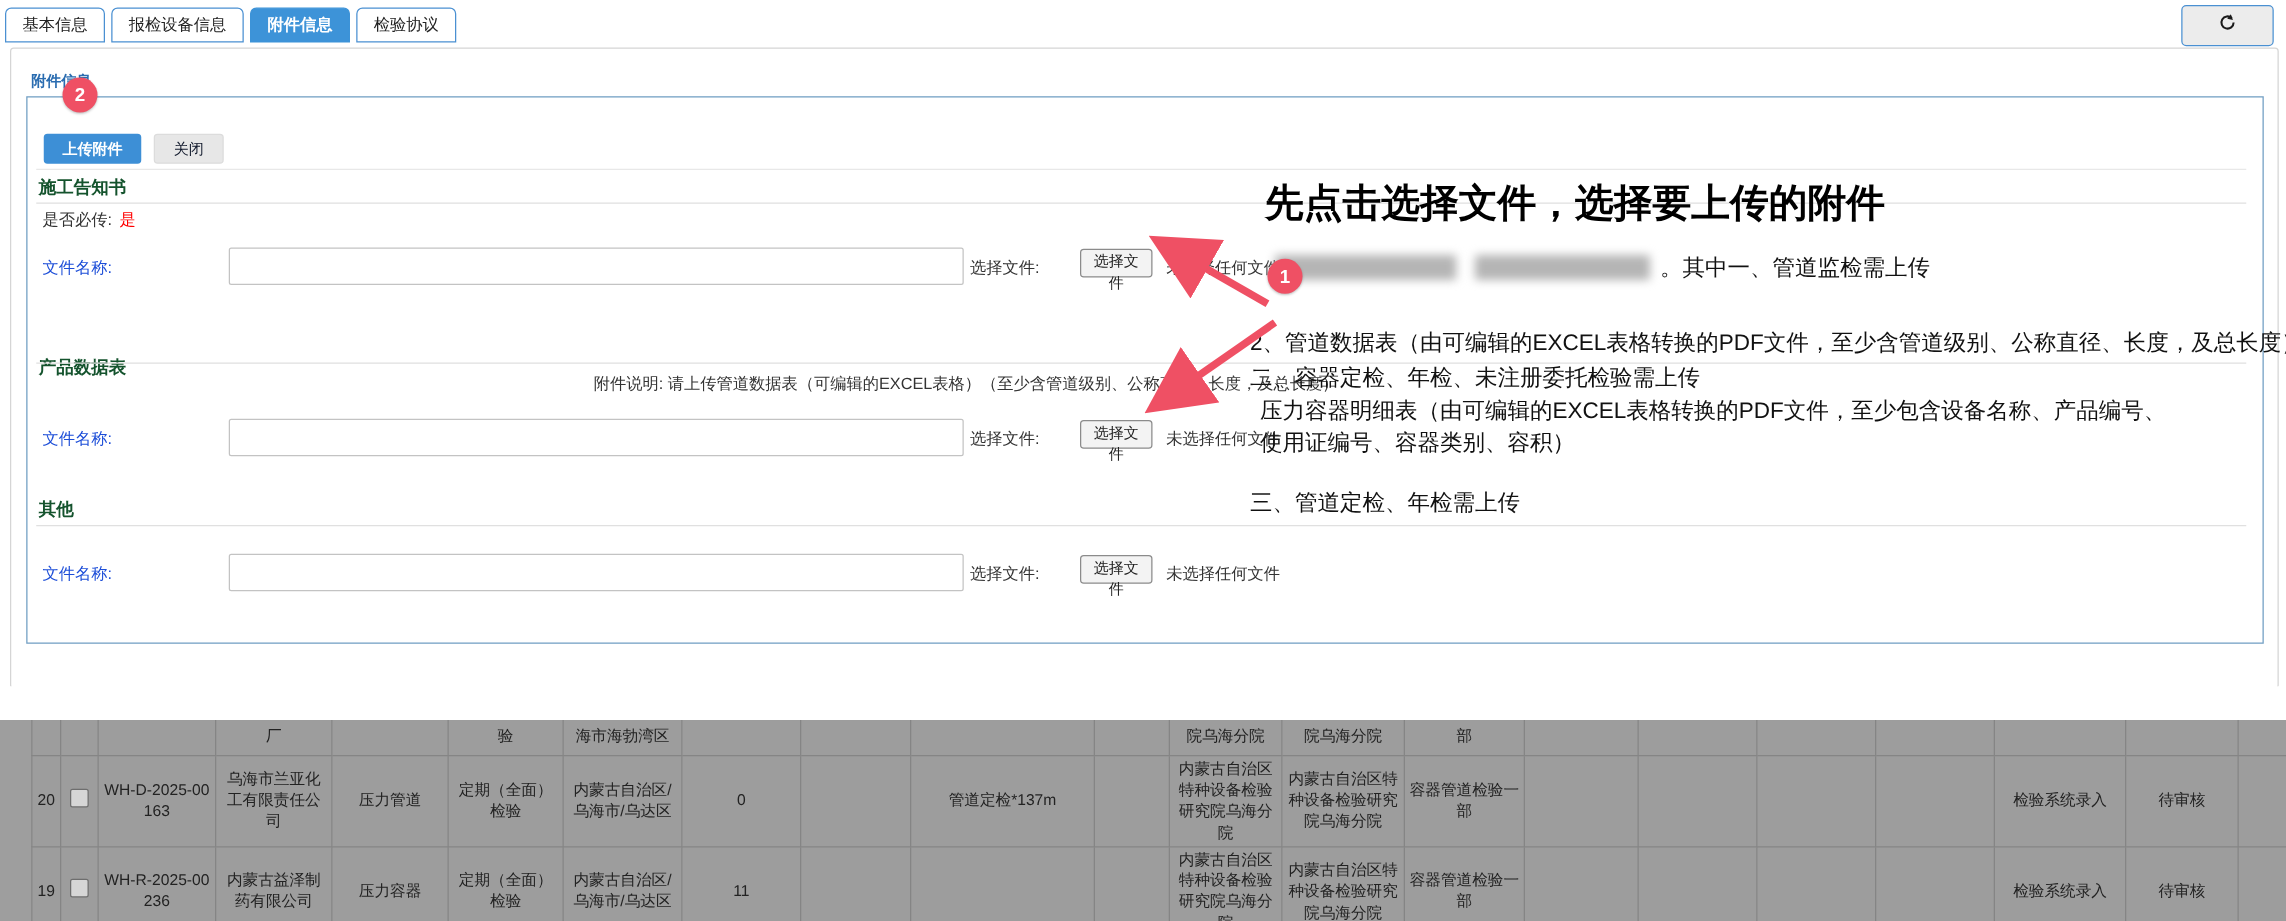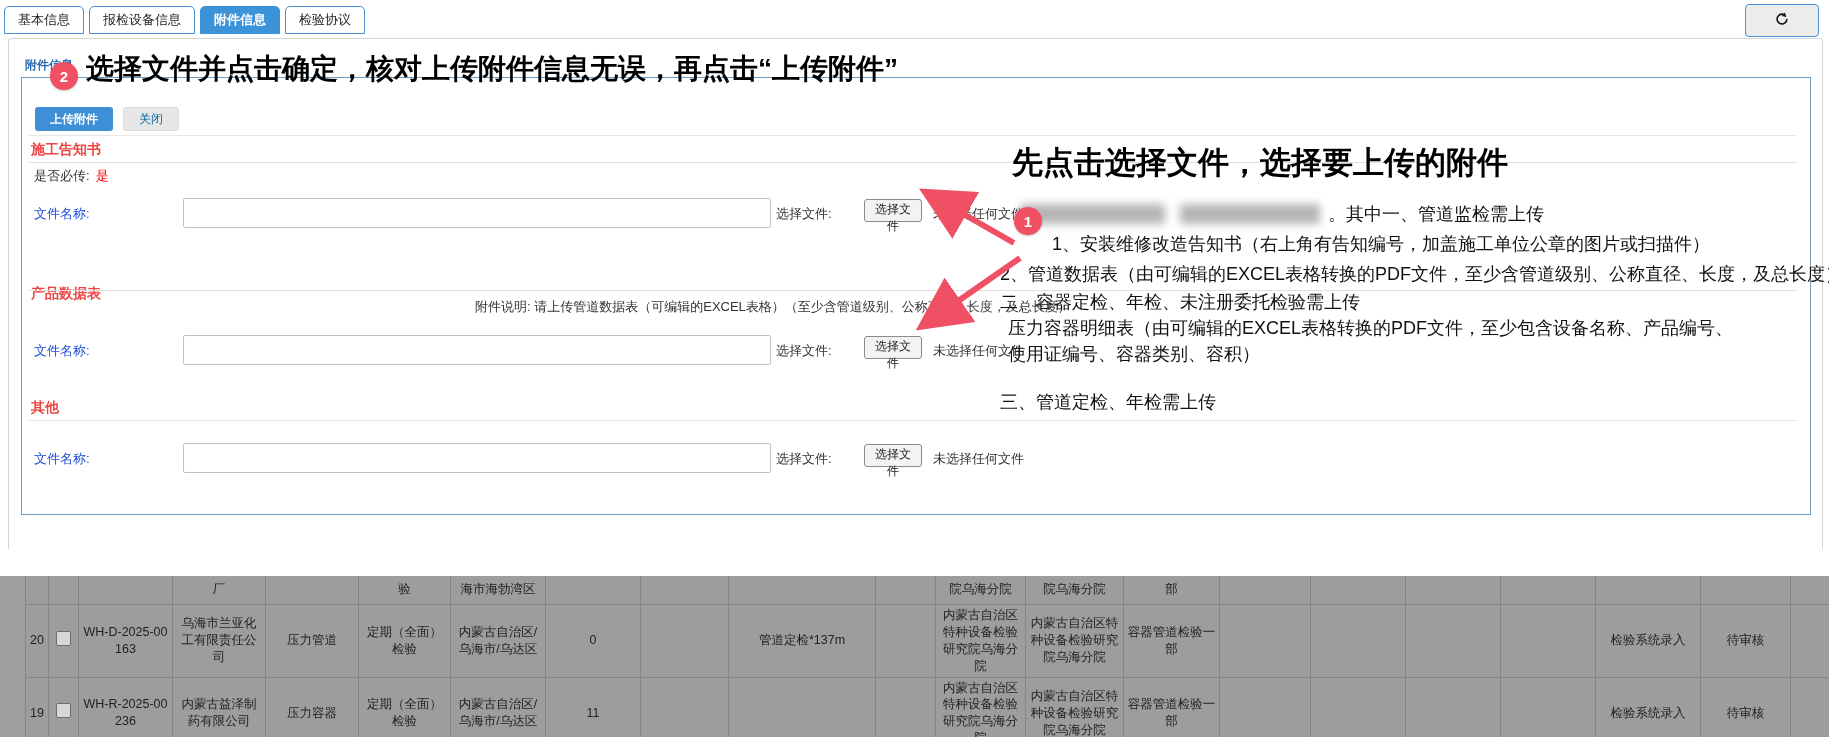--- a/index.html
+++ b/index.html
@@ -16,25 +16,25 @@
        border-radius:4px;background:#ececec;display:flex;align-items:center;justify-content:center;cursor:pointer;}
 
   
   .outer-panel{position:absolute;left:8px;top:38px;width:1813px;height:511px;background:#fff;
        border:1px solid #d5d5d5;border-radius:3px;}
   .legend{position:absolute;left:16px;top:18px;font-size:12px;font-weight:bold;color:#2a6cb0;}
   .inner-box{position:absolute;left:12px;top:38px;width:1788px;height:436px;border:1px solid #6f9dc2;background:#fff;}
 
   .btn-upload{position:absolute;left:26px;top:68px;width:78px;height:24px;background:#3d8fd6;color:#fff;
        border:none;border-radius:3px;font-size:12px;font-weight:bold;cursor:pointer;}
-  .btn-close{position:absolute;left:114px;top:68px;width:56px;height:24px;background:#e7e7e7;color:#0369a1;
+  .btn-close{position:absolute;left:114px;top:68px;width:56px;height:24px;background:#e7e7e7;color:#0f172a;
        border:1px solid #dcdcdc;border-radius:3px;font-size:12px;cursor:pointer;}
 
   .hr1{position:absolute;left:20px;top:96px;width:1768px;border-top:1px solid #e8e8e8;}
-  .sec-title{position:absolute;left:22px;font-size:14px;font-weight:bold;color:#ef4444;}
+  .sec-title{position:absolute;left:22px;font-size:14px;font-weight:bold;color:#14532d;}
   .sec-line{position:absolute;left:20px;width:1768px;border-top:1px solid #e0e0e0;}
 
   .required-row{position:absolute;left:25px;top:128px;font-size:13px;color:#333;}
   .required-red{color:#f00;margin-left:6px;}
 
   .file-label{position:absolute;left:25px;font-size:13px;color:#1d4ed8;}
   .file-input{position:absolute;left:174px;width:582px;height:26px;border:1px solid #c3c3c3;border-radius:2px;background:#fff;}
   .choose-label{position:absolute;left:767px;font-size:13px;color:#333;}
   .choose-btn{position:absolute;left:855px;width:58px;height:23px;background:#f3f3f3;border:1px solid #8b8b8b;
        border-radius:3px;font-size:12px;color:#222;cursor:pointer;}
@@ -118,29 +118,27 @@
 
     <div class="sec-title" style="top:360px;">其他</div>
     <div class="sec-line" style="top:381px;"></div>
     <div class="file-label" style="top:411px;">文件名称:</div>
     <input class="file-input" style="top: 404px;">
     <div class="choose-label" style="top:411px;">选择文件:</div>
     <button class="choose-btn" style="top:405px;">选择文件</button>
     <div class="nofile" style="top:411px;">未选择任何文件</div>
   </div>
 
-  <div class="big-note bn1">选择文件并点击确定，核对上传附件信息无误，再点击“上传附件”</div>
   <div class="big-note bn2">先点击选择文件，选择要上传的附件</div>
   <div class="num-circle c2">2</div>
   <div class="num-circle c1">1</div>
 
   <div class="blur-chunk" style="left:1020px;top:204px;width:145px;"></div>
   <div class="blur-chunk" style="left:1180px;top:204px;width:140px;"></div>
   <div class="instr" style="left:1328px;top:202px;">。其中一、管道监检需上传</div>
-  <div class="instr" style="left:1052px;top:232px;">1、安装维修改造告知书（右上角有告知编号，加盖施工单位公章的图片或扫描件）</div>
   <div class="instr" style="left:1000px;top:262px;">2、管道数据表（由可编辑的EXCEL表格转换的PDF文件，至少含管道级别、公称直径、长度，及总长度）</div>
   <div class="instr" style="left:1008px;top:316px;">压力容器明细表（由可编辑的EXCEL表格转换的PDF文件，至少包含设备名称、产品编号、</div>
   <div class="instr" style="left:1000px;top:290px;">二、容器定检、年检、未注册委托检验需上传</div>
   <div class="instr" style="left:1008px;top:342px;">使用证编号、容器类别、容积）</div>
   <div class="instr" style="left:1000px;top:390px;">三、管道定检、年检需上传</div>
 
   <svg class="anno-arrows" width="1829" height="737">
     <defs>
       <marker id="ah" markerWidth="9" markerHeight="9" refX="6.5" refY="4.5" orient="auto">
         <path d="M0,0 L9,4.5 L0,9 z" fill="#ef5064"></path>

